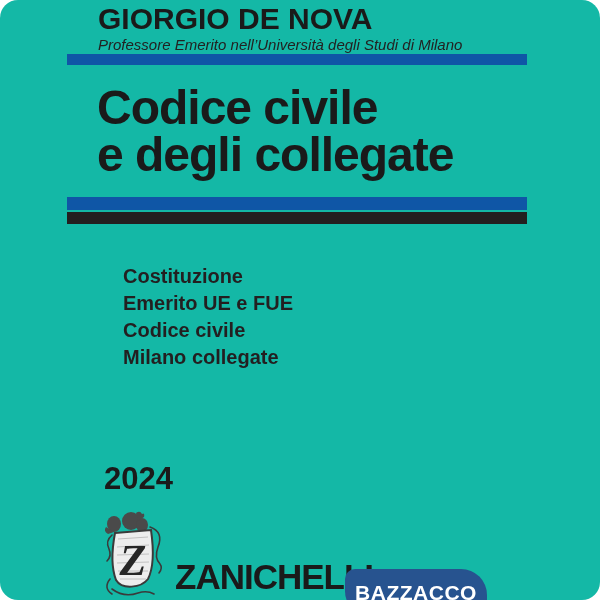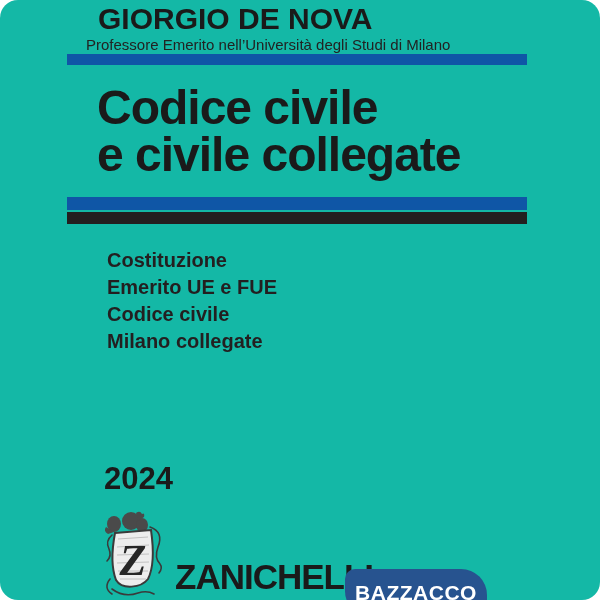--- a/index.html
+++ b/index.html
@@ -5,35 +5,35 @@
   html,body { margin:0; padding:0; background:#ffffff; }
   .cover {
     position:relative; width:600px; height:600px; background:#14b8a6;
     font-family:"Liberation Sans", sans-serif; overflow:hidden; color:#1d1d1b;border-radius:18px;
   }
   .author-name {
     position:absolute; left:98px; top:2px; font-size:30px; font-weight:bold;
     line-height:1.1; letter-spacing:0; white-space:nowrap; color:#1a1a1a;
   }
   .author-subtitle {
-    position:absolute; left:86px; top:37px; font-size:15px; font-weight:normal;
-    line-height:1.1; white-space:nowrap; color:#222222;
+    position:absolute; left:98px; top:37px; font-size:15px; font-weight:normal;
+    line-height:1.1; white-space:nowrap; color:#222222;font-style:italic;
   }
   .bar { position:absolute; left:67px; width:460px; }
   .bar-blue-top { top:54px; height:11px; background:#0f56a6; }
   .bar-blue-mid { top:197px; height:13px; background:#0f56a6; }
   .bar-black    { top:212px; height:12px; background:#231f20; }
   .book-title {
     position:absolute; left:97px; top:84px; margin:0;
     font-size:48px; font-weight:bold; line-height:47px; letter-spacing:-1px;
     color:#1a1a1a; white-space:nowrap;
   }
   .book-title span { display:block; }
   .contents-list {
-    position:absolute; left:107px; top:247px; margin:0; padding:0; list-style:none;
+    position:absolute; left:107px; top:247px; margin:16px; padding:0; list-style:none;
     font-size:20px; font-weight:bold; line-height:27px; color:#231f20;
   }
   .edition-year {
     position:absolute; left:104px; top:461px; font-size:31px; font-weight:bold;
     color:#1a1a1a;
   }
   .crest { position:absolute; left:98px; top:511px; width:68px; height:88px; }
   .publisher-name {
     position:absolute; left:175px; top:557px; font-size:35px; font-weight:bold;
     letter-spacing:-1px; color:#1a1a1a; white-space:nowrap; z-index:1;
@@ -52,21 +52,21 @@
 
 <div class="cover">
 
   <div class="author-name">GIORGIO DE NOVA</div>
   <div class="author-subtitle">Professore Emerito nell’Università degli Studi di Milano</div>
 
   <div class="bar bar-blue-top"></div>
 
   <h1 class="book-title">
     <span>Codice civile</span>
-    <span>e civile collegate</span>
+    <span>e degli collegate</span>
   </h1>
 
   <div class="bar bar-blue-mid"></div>
   <div class="bar bar-black"></div>
 
   <ul class="contents-list">
     <li>Costituzione</li>
     <li>Emerito UE e FUE</li>
     <li>Codice civile</li>
     <li>Milano collegate</li>

